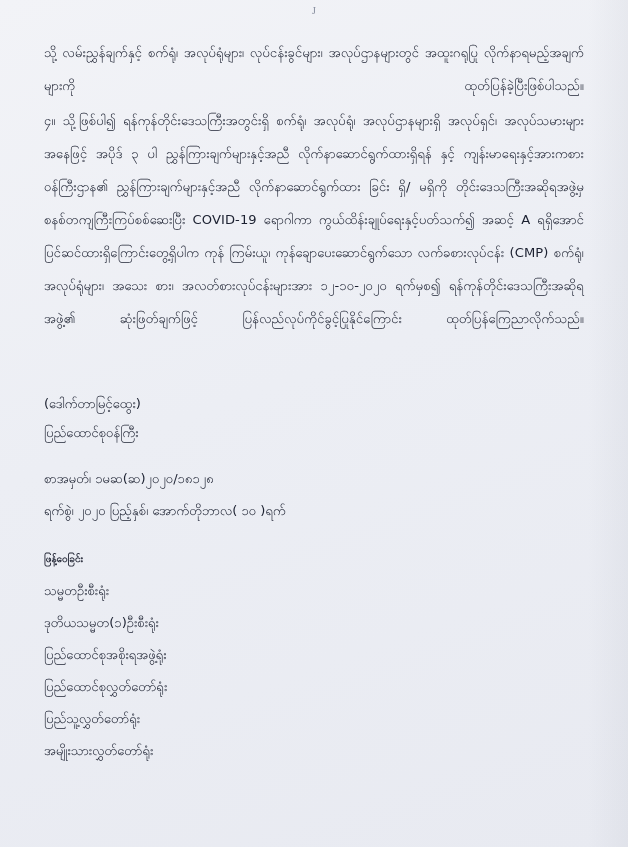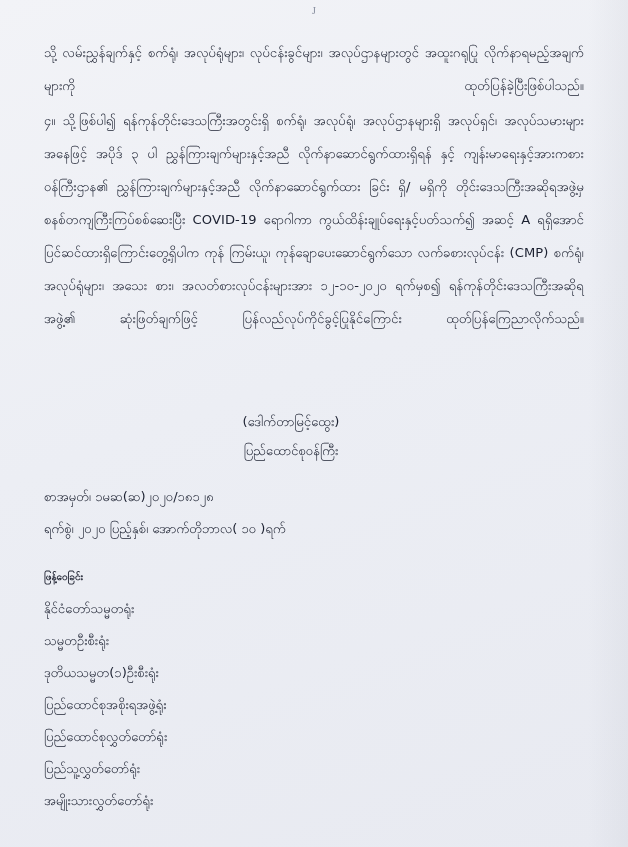--- a/index.html
+++ b/index.html
@@ -51,22 +51,22 @@
     text-align: justify;
     text-align-last: left;
     color: #1b2030;
     letter-spacing: 0.1px;
   }
   p.para.justify-all {
     text-align: justify;
     text-align-last: justify;
   }
   .signature-block {
-    margin-top: 72px;
-    text-align: center;
+    margin-top: 54px;
+    text-align: left;
     padding-right: 46px;
   }
   .signature-block .line {
     font-size: 13.1px;
     line-height: 29px;
     color: #1b2030;
   }
   .meta-block {
     margin-top: 16px;
   }
@@ -109,21 +109,20 @@
     <div class="line">ပြည်ထောင်စုဝန်ကြီး</div>
   </div>
 
   <div class="meta-block">
     <div class="line">စာအမှတ်၊ ၁မဆ(ဆ)၂၀၂၀/၁၈၁၂၈</div>
     <div class="line">ရက်စွဲ၊ ၂၀၂၀ ပြည့်နှစ်၊ အောက်တိုဘာလ(  ၁၀    )ရက်</div>
   </div>
 
   <div class="dist-title">ဖြန့်ဝေခြင်း</div>
   <ul class="dist-list">
-    <li>နိုင်ငံတော်သမ္မတရုံး</li>
     <li>သမ္မတဦးစီးရုံး</li>
     <li>ဒုတိယသမ္မတ(၁)ဦးစီးရုံး</li>
     <li>ပြည်ထောင်စုအစိုးရအဖွဲ့ရုံး</li>
     <li>ပြည်ထောင်စုလွှတ်တော်ရုံး</li>
     <li>ပြည်သူ့လွှတ်တော်ရုံး</li>
     <li>အမျိုးသားလွှတ်တော်ရုံး</li>
   </ul>
 
 </div>
 

